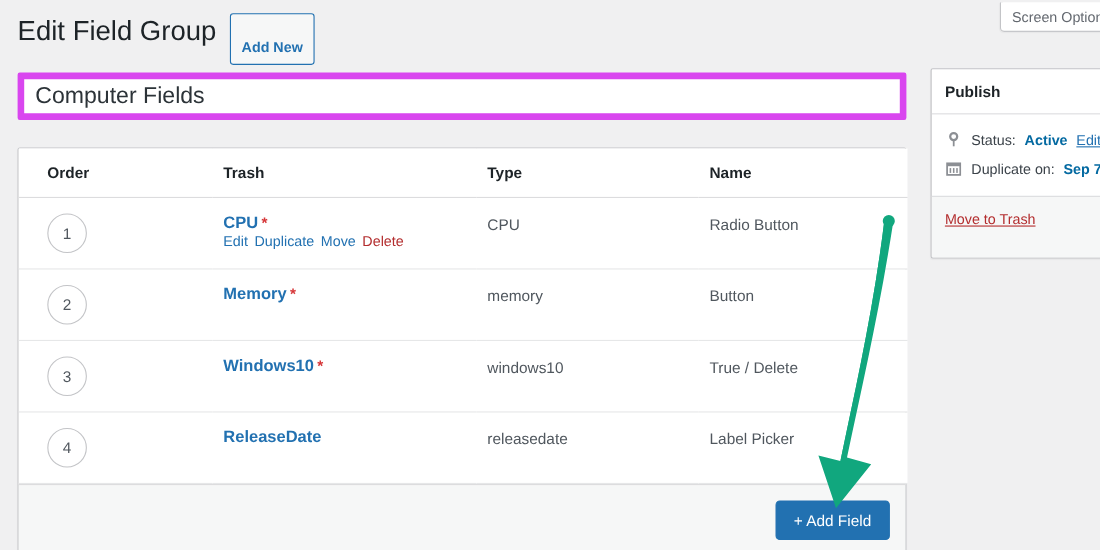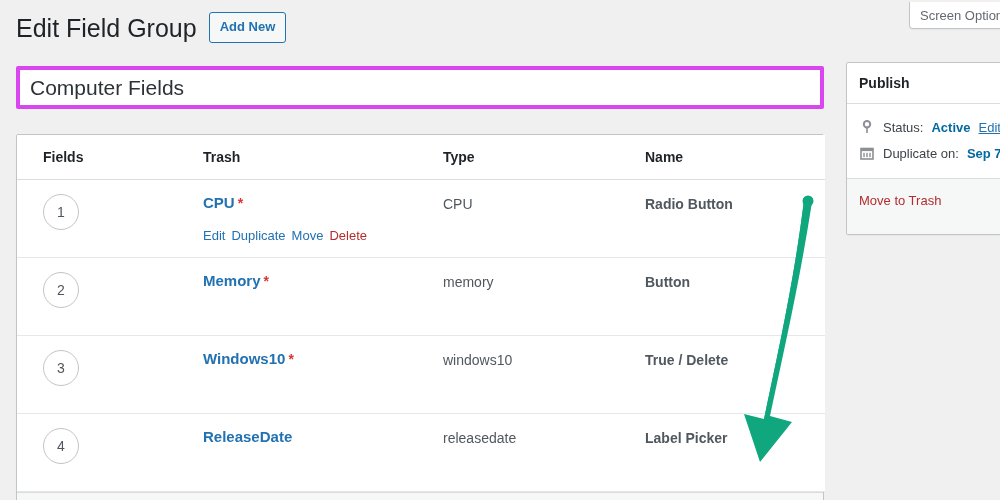--- a/index.html
+++ b/index.html
@@ -38,31 +38,31 @@
   #page-title {
     font-size:25px; font-weight:400; color:#1d2327;
     line-height:1.3; white-space:nowrap;
   }
   #add-new-button {
     border:1px solid #2271b1;
     color:#2271b1;
     background:#f6f7f7;
     border-radius:3px;
     font-size:13px; font-weight:600;
-    padding:4px 10px 5px;
+    padding:20px 10px 5px;
     line-height:1.5;
     white-space:nowrap;
     cursor:pointer;
   }
 
   
   #title-input {
     position:absolute; top:66px; left:16px;
     width:808px; height:43px;
-    border:4px solid #d946ef;
+    border:6px solid #d946ef;
     background:#fff;
     border-radius:2px;
     font-family:"Liberation Sans", sans-serif;
     font-size:21px; font-weight:400; color:#2c3338;
     padding:3px 10px;
     outline:none;
     box-shadow:0 0 0 transparent;
   }
 
   
@@ -90,38 +90,38 @@
     padding:14px 10px;
     border-bottom:1px solid #e6e7e8;
     vertical-align:top;
     background:#fff;
   }
   tr.field-row:last-child td { border-bottom:1px solid #e6e7e8; }
 
   .col-order  { width:176px; padding-left:26px !important; }
   .col-label  { width:240px; }
   .col-name   { width:202px; }
-  .col-type   { width:190px;font-weight:bold; }
+  .col-type   { width:190px; }
 
   .order-circle {
     width:36px; height:36px; border-radius:50%;
     border:1px solid #c3c4c7;
     background:#fff;
     display:flex; align-items:center; justify-content:center;
     font-size:14px; color:#50575e;
   }
 
   .field-label-link {
     font-size:15px; font-weight:700; color:#2271b1;
     text-decoration:none; cursor:pointer;
   }
   .req-star { color:#d63638; font-weight:700; font-size:14px; margin-left:3px; }
 
   .row-actions {
-    margin-top:16px;
+    margin-top:0;
     font-size:13px;
     color:#2271b1;
     visibility:hidden;
   }
   tr.show-actions .row-actions { visibility:visible; }
   .row-actions a {
     color:#2271b1; text-decoration:none; cursor:pointer;
   }
   .row-actions a.delete { color:#b32d2e; }
   .row-actions .sep { display:inline-block; width:6px; }
@@ -180,20 +180,21 @@
   }
   #publish-footer {
     background:#f6f7f7;
     border-top:1px solid #dcdcde;
     padding:12px;
     min-height:56px;
   }
   #move-to-trash {
     color:#b32d2e;
     font-size:13px;
+    text-decoration:underline;
     cursor:pointer;
   }
 
   
   #annotation-arrow {
     position:absolute; top:190px; left:722px;
     width:130px; height:280px;
     pointer-events:none;
   }
 </style>
@@ -208,21 +209,21 @@
   <span id="page-title">Edit Field Group</span>
   <span id="add-new-button">Add New</span>
 </div>
 
 <input id="title-input" type="text" value="Computer Fields" style="">
 
 <div id="fields-box">
   <table class="fields-table">
     <thead>
       <tr>
-        <th class="col-order">Fields</th>
+        <th class="col-order">Order</th>
         <th class="col-label">Trash</th>
         <th class="col-name">Type</th>
         <th class="col-type">Name</th>
       </tr>
     </thead>
     <tbody>
 
       <tr class="field-row show-actions">
         <td class="col-order">
           <div class="order-circle">1</div>

